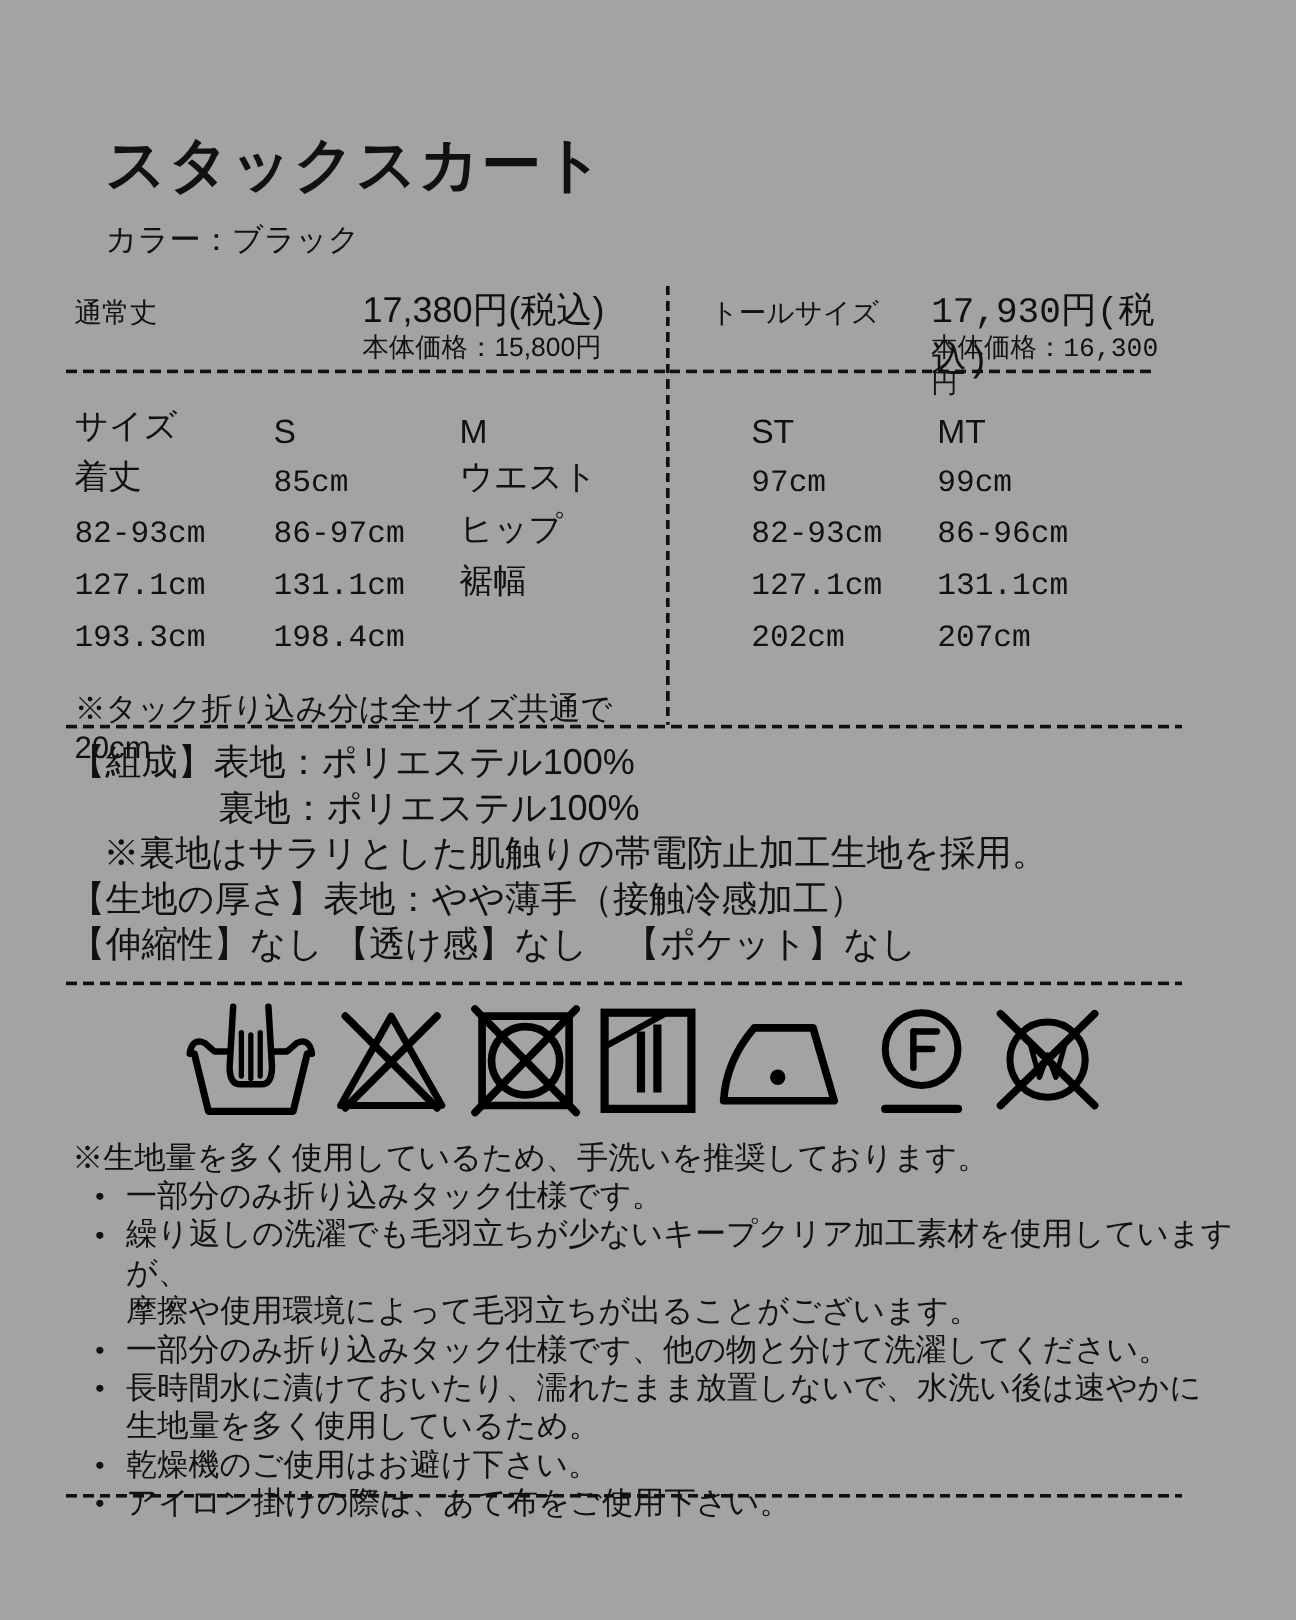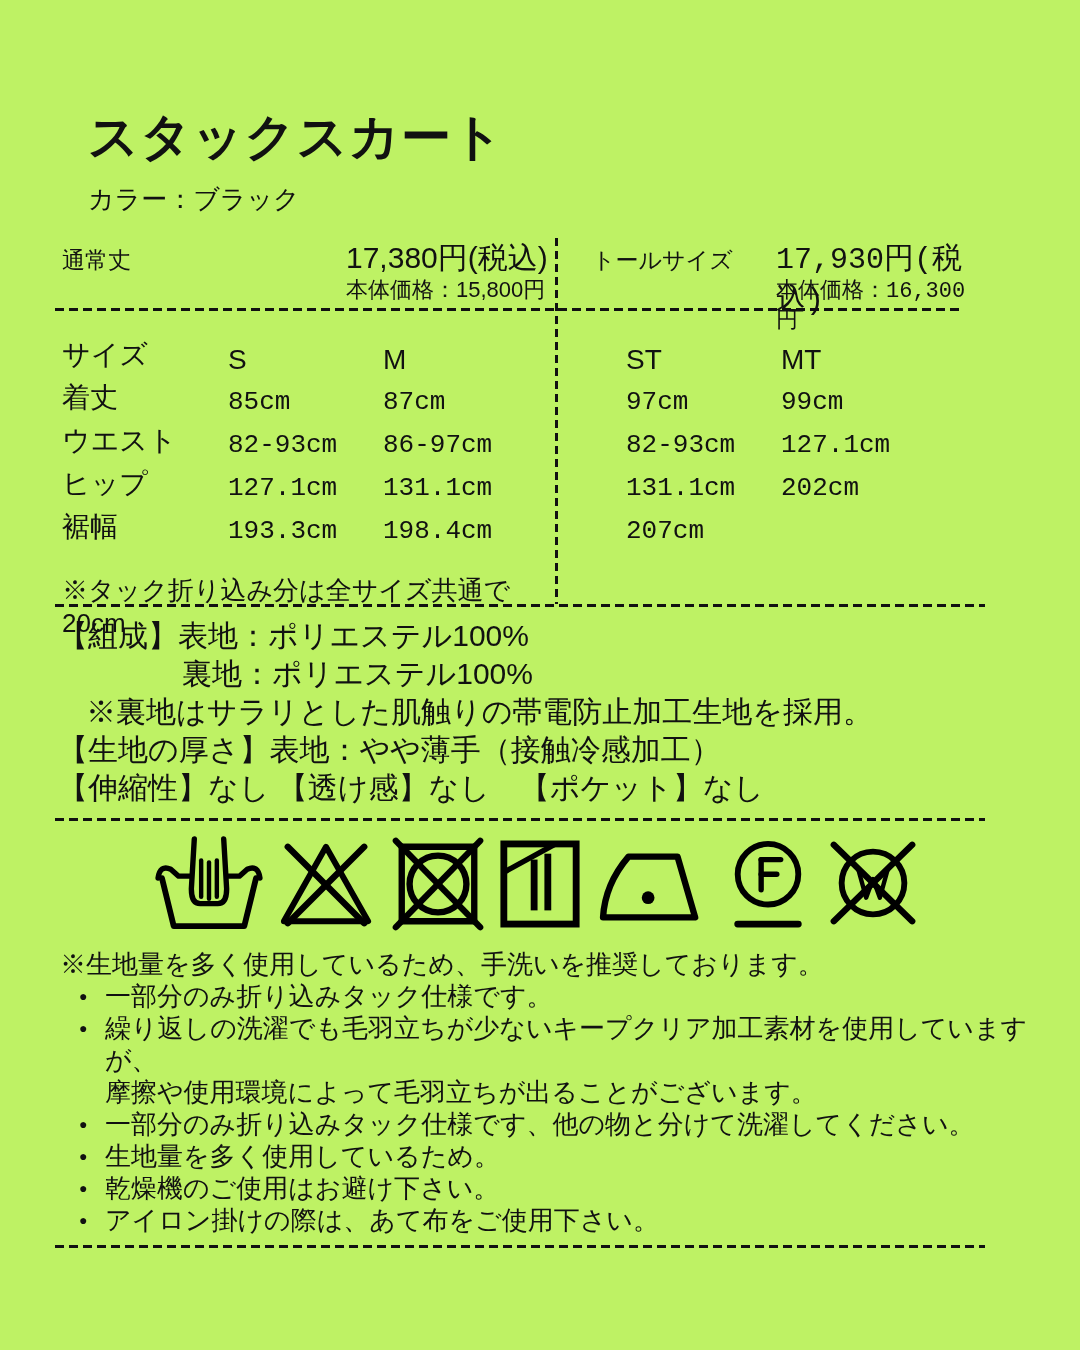--- a/index.html
+++ b/index.html
@@ -1,20 +1,20 @@
 <!DOCTYPE html>
 <html><head>
 <meta charset="utf-8">
 <style>
   * { margin:0; padding:0; box-sizing:border-box; }
   html,body { background:#fff; }
   .page {
     position:relative;
     width:1080px; height:1350px;
-    background:#bef264;
+    background:#a3a3a3;
     color:#111;
     font-family:"Liberation Sans", sans-serif;
     overflow:hidden;
   }
   
   .hdash { height:3px; background:repeating-linear-gradient(to right,#111 0 9px,transparent 9px 14px); }
   .vdash { width:3px; background:repeating-linear-gradient(to bottom,#111 0 8px,transparent 8px 13px); }
 
   .title { position:absolute; left:88px; top:104px; font-size:50px; font-weight:600; letter-spacing:1px; }
   .color-line { position:absolute; left:88px; top:182px; font-size:26px; }
@@ -24,21 +24,21 @@
   .col-left { width:500px; }
   .col-right { flex:1; }
   .two-col .vdash { height:366px; }
 
   .price-row { position:relative; height:70px; }
   .price-label { position:absolute; top:7px; font-size:23px; }
   .col-left .price-label { left:7px; }
   .col-right .price-label { left:34px; }
   .price-main { position:absolute; top:0; font-size:30px; }
   .price-sub  { position:absolute; top:37px; font-size:22px; }
-  .col-left .price-main, .col-left .price-sub { left:247px;margin-left:44px; }
+  .col-left .price-main, .col-left .price-sub { left:247px; }
   .col-right .price-main, .col-right .price-sub { left:218px;font-family:Liberation Mono, monospace; }
   .col-right .hdash { width:402px; }
 
   .size-grid { display:grid; grid-auto-rows:43px; margin-top:25px; }
   .col-left  .size-grid { grid-template-columns:166px 155px 174px; padding-left:7px; }
   .col-right .size-grid { grid-template-columns:155px 155px; padding-left:68px; }
   .size-grid .lbl { font-size:28px; }
   .size-grid .val { font-family:Liberation Mono, monospace; font-size:26px; padding-top:8px; }
   .size-grid .val.hdr { font-family:"Liberation Sans", sans-serif; font-size:28px; }
   .table-note { margin-top:22px; padding-left:7px; font-size:26px; }
@@ -79,21 +79,20 @@
         <span class="price-sub">本体価格：15,800円</span>
       </div>
       <div class="hdash"></div>
       <div class="size-grid">
         <div class="lbl">サイズ</div>
         <div class="val hdr">S</div>
         <div class="val hdr">M</div>
 
         <div class="lbl">着丈</div>
         <div class="val">85cm</div>
-        <div class="val">87cm</div>
 
         <div class="lbl">ウエスト</div>
         <div class="val">82-93cm</div>
         <div class="val">86-97cm</div>
 
         <div class="lbl">ヒップ</div>
         <div class="val">127.1cm</div>
         <div class="val">131.1cm</div>
 
         <div class="lbl">裾幅</div>
@@ -113,20 +112,21 @@
       </div>
       <div class="hdash"></div>
       <div class="size-grid">
         <div class="val hdr">ST</div>
         <div class="val hdr">MT</div>
 
         <div class="val">97cm</div>
         <div class="val">99cm</div>
 
         <div class="val">82-93cm</div>
+        <div class="val">86-96cm</div>
 
         <div class="val">127.1cm</div>
         <div class="val">131.1cm</div>
 
         <div class="val">202cm</div>
         <div class="val">207cm</div>
       </div>
     </div>
   </div>
 
@@ -211,20 +211,21 @@
       <span>摩擦や使用環境によって毛羽立ちが出ることがございます。</span>
     </div>
 
     <div class="note-line">
       <span class="marker">●</span>
       <span>一部分のみ折り込みタック仕様です、他の物と分けて洗濯してください。</span>
     </div>
 
     <div class="note-line">
       <span class="marker">●</span>
+      <span>長時間水に漬けておいたり、濡れたまま放置しないで、水洗い後は速やかに</span>
     </div>
     <div class="note-line">
       <span>生地量を多く使用しているため。</span>
     </div>
 
     <div class="note-line">
       <span class="marker">●</span>
       <span>乾燥機のご使用はお避け下さい。</span>
     </div>
 

